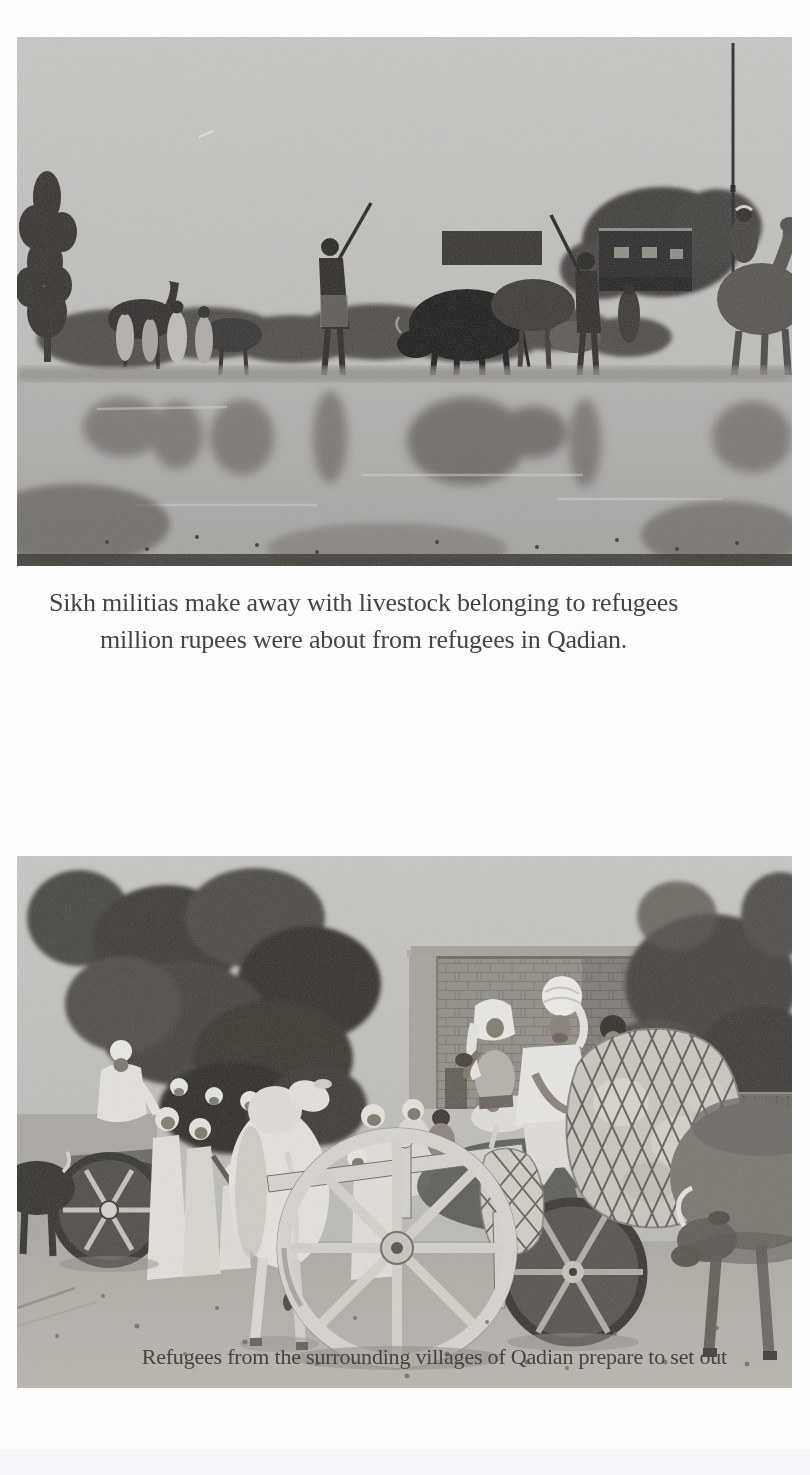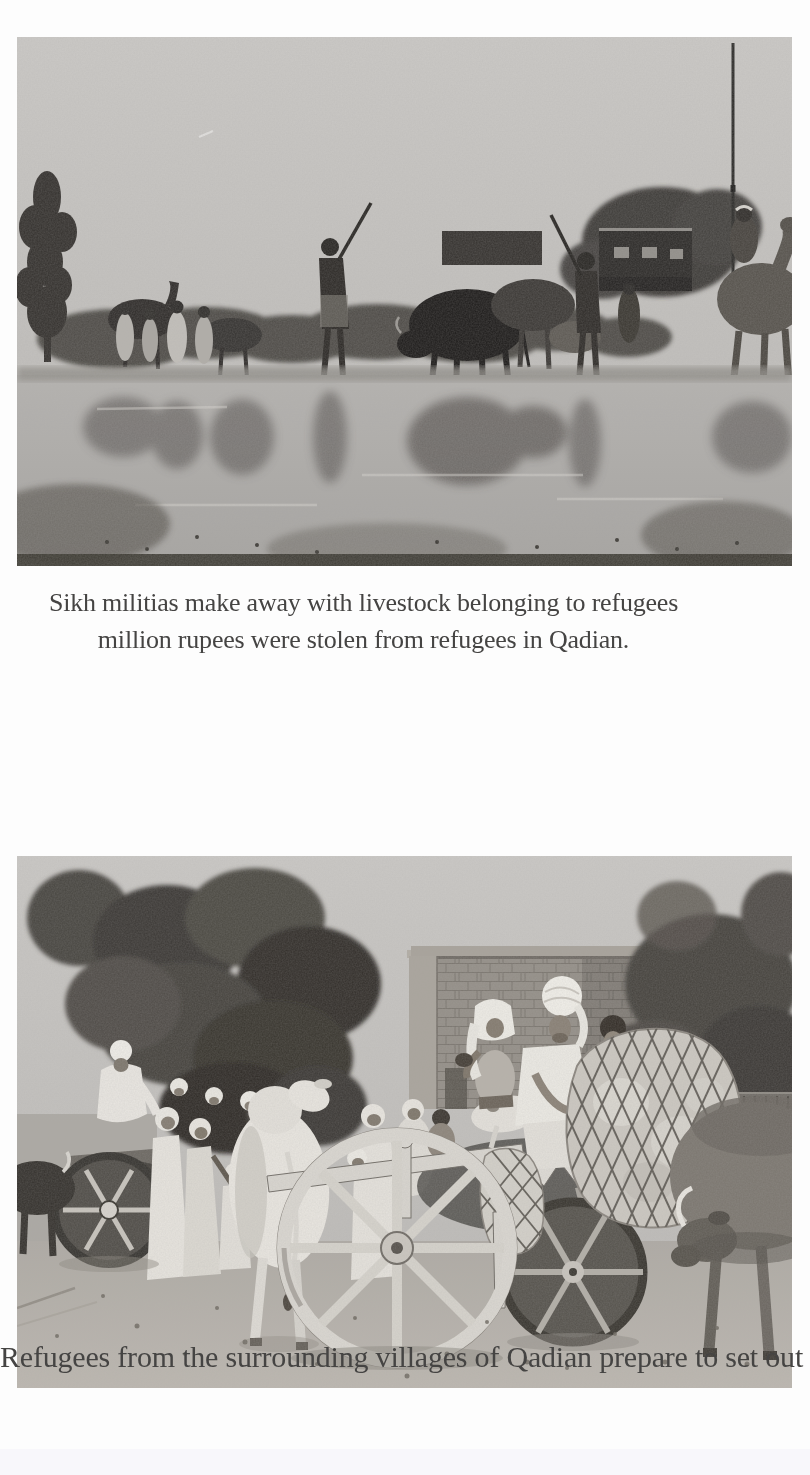--- a/index.html
+++ b/index.html
@@ -13,21 +13,21 @@
   }
   .photo svg{display:block;}
   #photo-top{top:37px;width:775px;height:529px;}
   #photo-bottom{top:856px;width:775px;height:532px;}
   .caption{
     position:absolute;left:0;width:727px;margin:0;
     text-align:center;color:#454443;
     font-size:26px;line-height:37px;letter-spacing:-0.2px;
   }
   #caption-top{top:584px;}
-  #caption-bottom{top:1338px;font-size:30px;}
+  #caption-bottom{top:1338px;font-size:22px;text-align:right;}
   .caption span{display:block;white-space:nowrap;}
   .footer-bar{
     position:absolute;left:0;top:1449px;width:810px;height:26px;
     background:#f8f7fb;
   }
 </style>
 </head>
 <body>
 
 <div>
@@ -207,21 +207,21 @@
           <circle cx="720" cy="506" r="2"></circle>
         </g>
       </g>
 
       <rect x="0" y="0" width="775" height="529" filter="url(#tgrain)"></rect>
     </svg>
   </figure>
 
   <p class="caption" id="caption-top">
     <span>Sikh militias make away with livestock belonging to refugees</span>
-    <span>million rupees were stolen from refugees in Qadian.</span>
+    <span>million rupees were about from refugees in Qadian.</span>
   </p>
 
   <figure class="photo" id="photo-bottom" aria-label="Black-and-white photograph: refugees in white robes and turbans gather around bullock carts loaded with large net-wrapped bundles on a road; a brick building and large trees stand behind them.">
     <svg width="775" height="532" viewBox="0 0 775 532">
       <defs>
         <linearGradient id="bsky" x1="0" y1="0" x2="0" y2="1">
           <stop offset="0" stop-color="#cac8c5"></stop>
             <stop offset="1" stop-color="#bebcb9"></stop>
         </linearGradient>
         <linearGradient id="broad" x1="0" y1="0" x2="0" y2="1">

